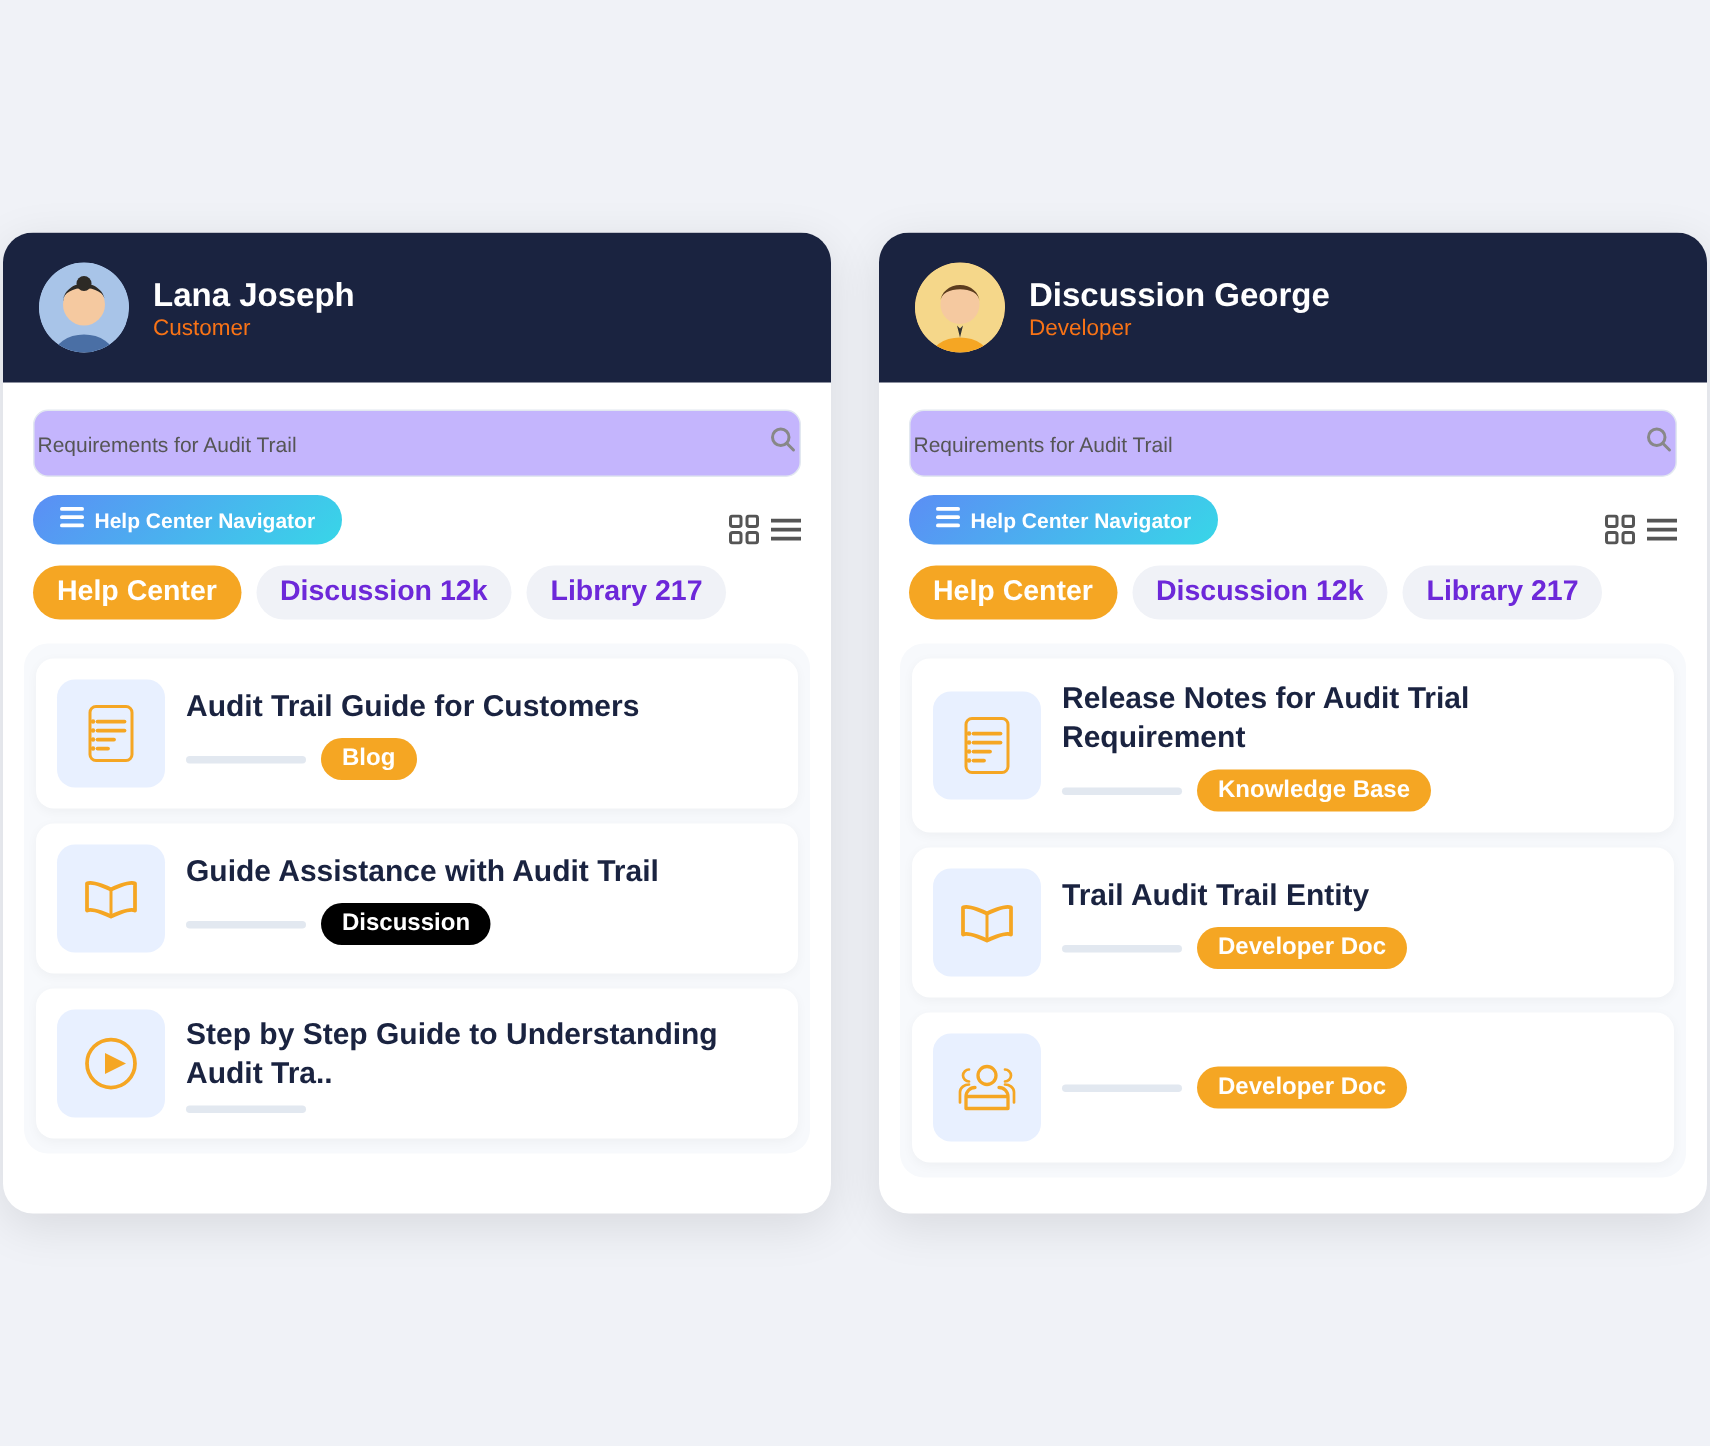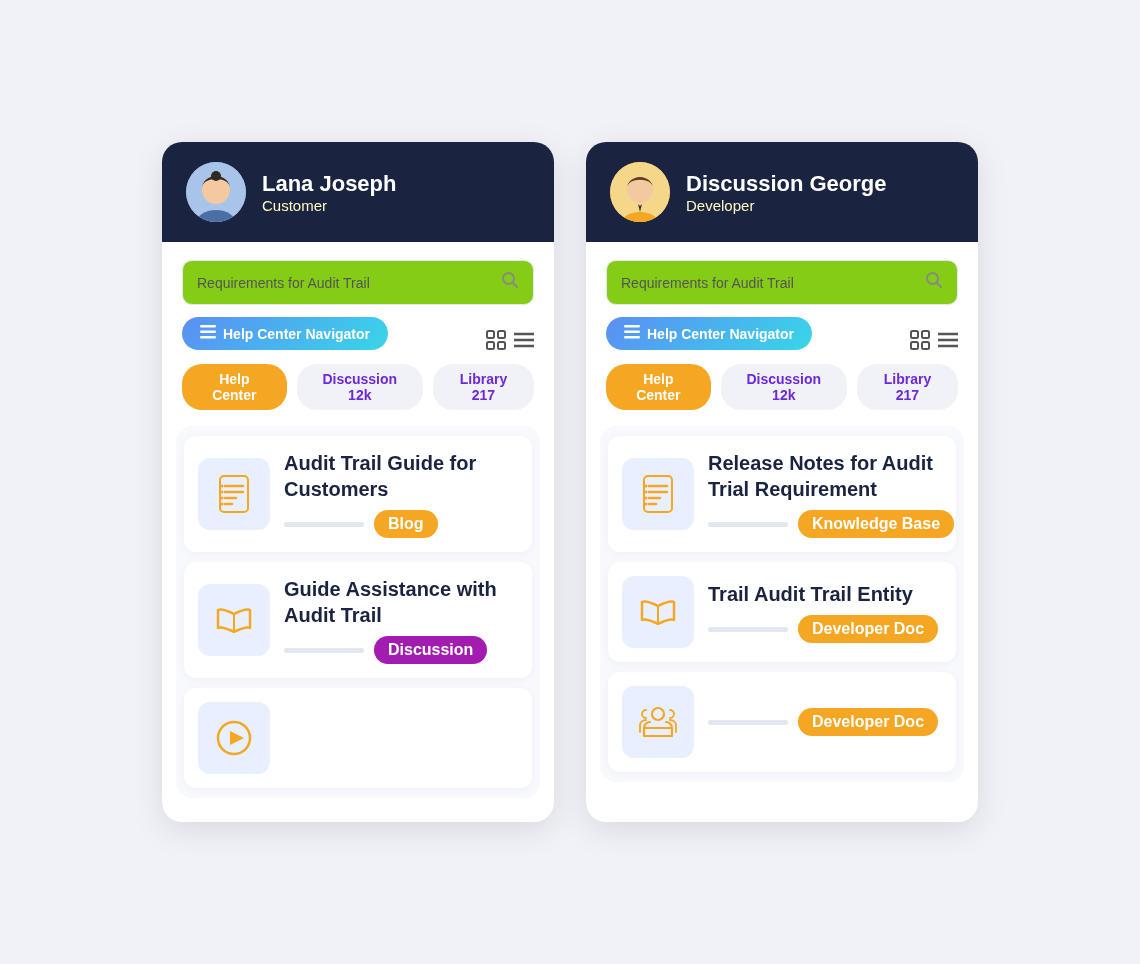--- a/index.html
+++ b/index.html
@@ -14,21 +14,21 @@
     }
     .container {
       display: flex;
       gap: 32px;
       padding: 48px 60px;
     }
     .panel {
       background: #fff;
       border-radius: 20px;
       box-shadow: 0 8px 32px rgba(0,0,0,0.10);
-      width: 392px;
+      width: 552px;
       overflow: hidden;
       padding-bottom: 24px;
     }
     .panel-header {
       background: #1a2340;
       display: flex;
       align-items: center;
       gap: 16px;
       padding: 20px 24px;
     }
@@ -45,31 +45,31 @@
     }
     .avatar-lana { background: #a8c4e8; }
     .avatar-chris { background: #f5c97a; }
     .header-info {}
     .user-name {
       color: #fff;
       font-size: 22px;
       font-weight: 700;
     }
     .user-role {
-      color: #fef9c3;
+      color: #f97316;
       font-size: 15px;
     }
     .search-bar {
       display: flex;
       align-items: center;
       margin: 18px 20px 12px 20px;
       border: 1.5px solid #e2e8f0;
       border-radius: 10px;
-      padding: 10px 14px;
-      background: #84cc16;
+      padding: 10px 2px;
+      background: #c4b5fd;
     }
     .search-bar input {
       border: none;
       outline: none;
       flex: 1;
       font-size: 14px;
       color: #555;
       background: transparent;
     }
     .nav-row {
@@ -105,21 +105,21 @@
     }
     .tabs-row {
       display: flex;
       align-items: center;
       gap: 10px;
       margin: 0 20px 16px 20px;
     }
     .tab {
       border-radius: 20px;
       padding: 7px 16px;
-      font-size: 14px;
+      font-size: 19px;
       font-weight: 600;
       border: none;
       cursor: pointer;
     }
     .tab-active {
       background: #f5a623;
       color: #fff;
     }
     .tab-inactive {
       background: #f0f2f7;
@@ -179,21 +179,21 @@
     }
     .badge {
       border-radius: 16px;
       padding: 5px 14px;
       font-size: 16px;
       font-weight: 600;
       color: #fff;
       white-space: nowrap;
     }
     .badge-blog { background: #f5a623; }
-    .badge-discussion { background: #a21caf; }
+    .badge-discussion { background: #000000; }
     .badge-knowledge { background: #f5a623; }
     .badge-devdoc { background: #f5a623; }
   </style>
 </head>
 <body>
 
 <div class="container">
 <div class="panel">
       <div class="panel-header">
         <div class="avatar avatar-lana">
@@ -287,20 +287,26 @@
             </div>
           </div>
         </div>
         <div class="result-item">
           <div class="result-icon-box">
             <svg viewBox="0 0 44 44" fill="none">
               <circle cx="22" cy="22" r="16" stroke="#f5a623" stroke-width="2.5" fill="none"></circle>
               <polygon points="18,15 32,22 18,29" fill="#f5a623"></polygon>
             </svg>
           </div>
+          <div class="result-content">
+            <div class="result-title">Step by Step Guide to Understanding Audit Tra..</div>
+            <div class="result-meta">
+              <div class="result-bar"></div>
+            </div>
+          </div>
         </div>
       </div>
     </div>
     <div class="panel">
       <div class="panel-header">
         <div class="avatar avatar-chris">
           <svg viewBox="0 0 60 60" width="60" height="60">
             <circle cx="30" cy="30" r="30" fill="#f5d78a"></circle>
             <ellipse cx="30" cy="64" rx="20" ry="14" fill="#f5a623"></ellipse>
             <circle cx="30" cy="28" r="13" fill="#f5c9a0"></circle>

